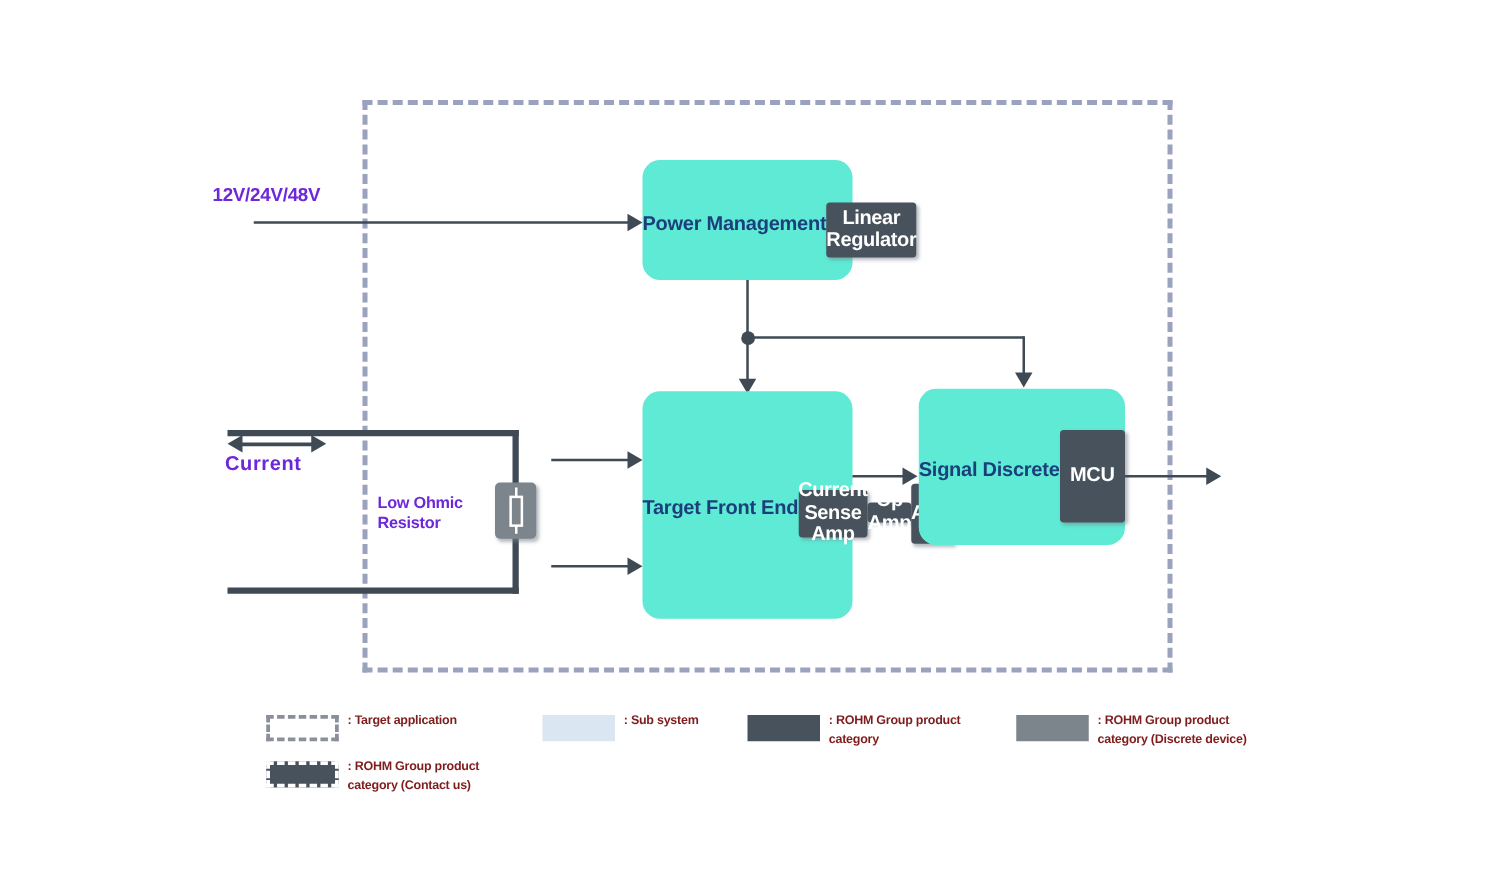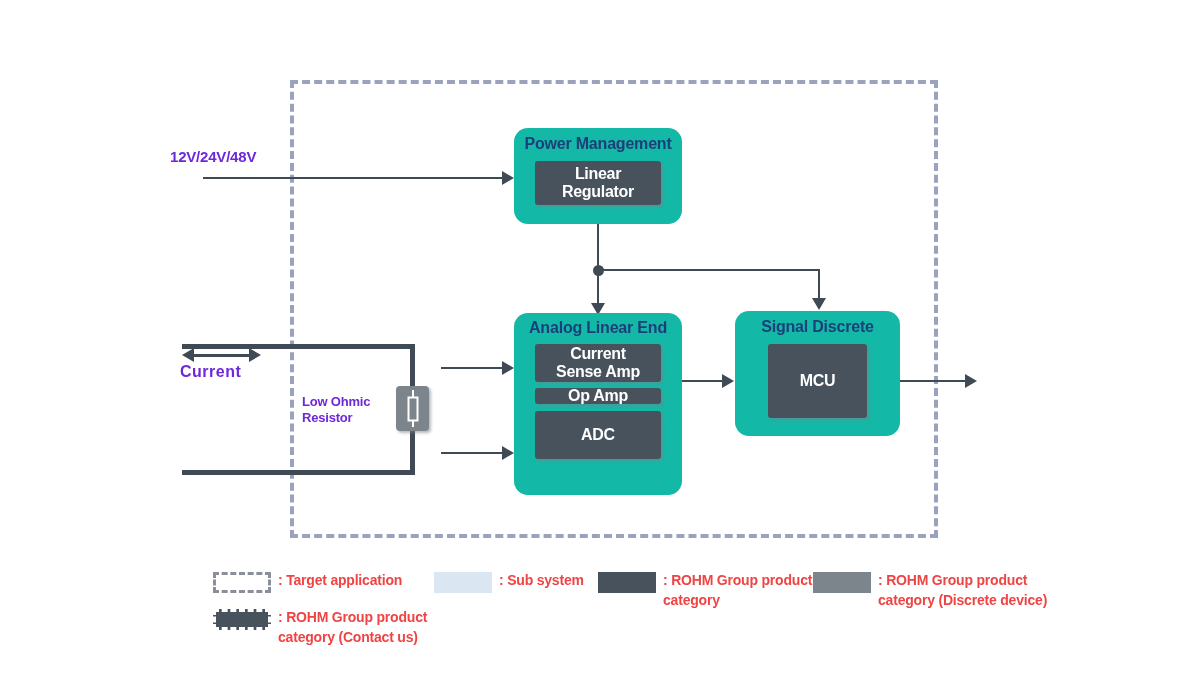--- a/index.html
+++ b/index.html
@@ -23,25 +23,25 @@
     top: 80px;
     width: 648px;
     height: 458px;
     border: 4px dashed #9aa2bd;
     box-sizing: border-box;
     background: transparent;
   }
 
   
   .subsystem {
-    background: #14b8a6;
+    background: #5eead4;
     border-radius: 14px;
     box-sizing: border-box;
     display: flex;
-    flex-direction: column;
+    flex-direction: row;
     align-items: center;
   }
   .subsystem-title {
     color: #1b3f7a;
     font-weight: bold;
     font-size: 16px;
     letter-spacing: -0.2px;
     white-space: nowrap;
   }
 
@@ -176,22 +176,22 @@
     background: #47525c;
     border: 3px dashed #ffffff;
   }
   .sw-nonrohm {
     background: #ffffff;
     border: 2px solid #3f4a54;
     border-radius: 3px;
   }
   .legend-text {
     margin-left: 7px;
-    color: #ef4444;
-    font-size: 14px;
+    color: #7f1d1d;
+    font-size: 10px;
     font-weight: bold;
     line-height: 1.45;
     white-space: pre-line;
     letter-spacing: -0.2px;
   }
 </style>
 </head>
 <body>
 
 <div id="canvas">
@@ -233,21 +233,21 @@
     <div id="resistor-symbol"></div>
     <div id="resistor-lead-bottom"></div>
   </div>
 
   <div class="abs wire-h" style="left:441px; top:367px; width:62px;"></div>
   <div class="abs arrowhead-right" style="left:502px; top:361px;"></div>
   <div class="abs wire-h" style="left:441px; top:452px; width:62px;"></div>
   <div class="abs arrowhead-right" style="left:502px; top:446px;"></div>
 
   <div class="abs subsystem" style="left:514px; top:313px; width:168px; height:182px; padding-top:6px;">
-    <div class="subsystem-title">Analog Linear End</div>
+    <div class="subsystem-title">Target Front End</div>
     <div class="product-box" style="width:126px; height:38px; margin-top:7px; white-space:pre-line;">Current
 Sense Amp</div>
     <div class="product-box" style="width:126px; height:16px; margin-top:6px;">Op Amp</div>
     <div class="product-box" style="width:126px; height:48px; margin-top:7px;">ADC</div>
   </div>
 
   <div class="abs wire-h" style="left:682px; top:380px; width:42px;"></div>
   <div class="abs arrowhead-right" style="left:722px; top:374px;"></div>
 
   <div class="abs subsystem" style="left:735px; top:311px; width:165px; height:125px; padding-top:7px;">

